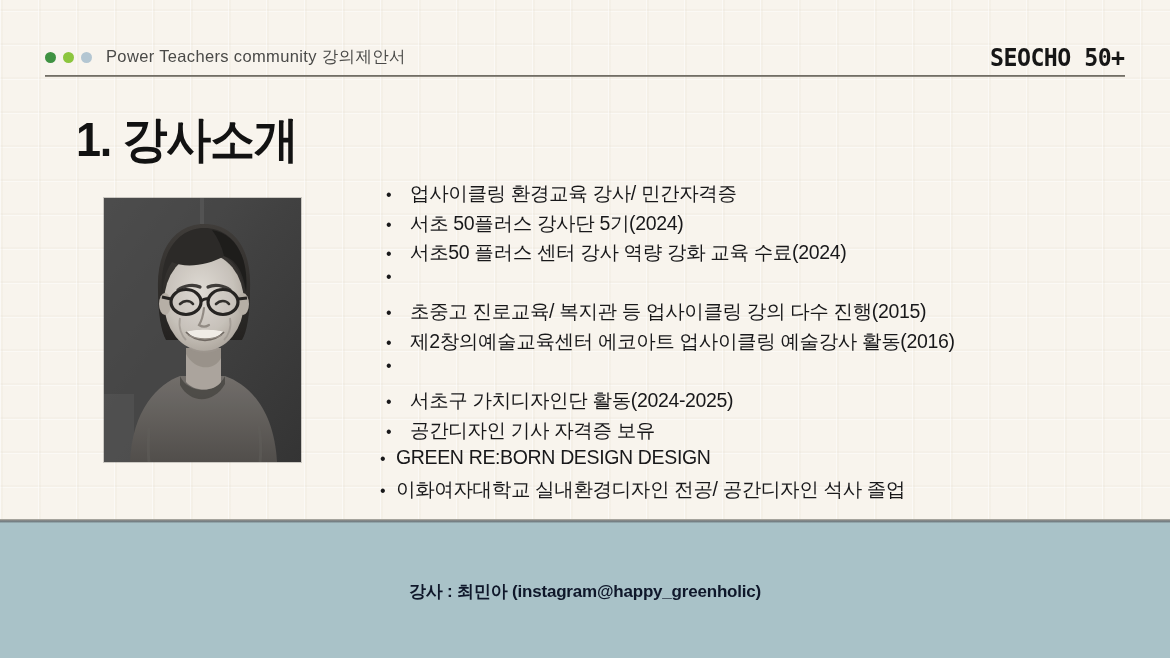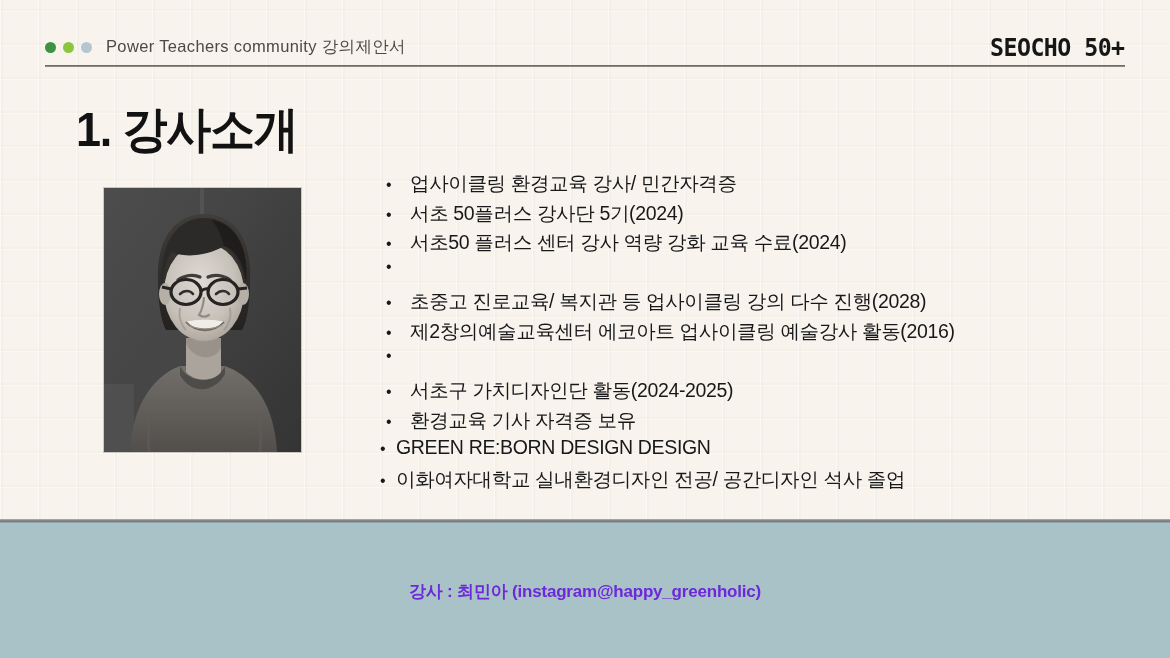--- a/index.html
+++ b/index.html
@@ -38,21 +38,21 @@
         rgba(225,218,205,0.18) 1px,
         rgba(225,218,205,0.18) 3px,
         rgba(255,255,255,0.0) 3px,
         rgba(255,255,255,0.0) 34px);
     opacity: .85;
     z-index: 0;
   }
 
   .content-area {
     position: absolute;
-    left: 0; top: 4px; right: 0;
+    left: 0; top: 14px; right: 0;
     height: 521px;
     z-index: 2;
   }
 
   
   .header {
     position: absolute;
     left: 45px;
     top: 24px;
     width: 1080px;
@@ -180,21 +180,21 @@
     height: 135px;
     background: #a9c2c8;
     z-index: 3;
   }
   .footer-text {
     position: absolute;
     left: 0;
     top: 57px;
     width: 100%;
     text-align: center;
-    color: #6d28d9;
+    color: #0f172a;
     font-size: 17px;
     font-weight: bold;
     letter-spacing: -0.2px;
   }
 </style>
 </head>
 <body>
 
 <div class="slide">
 
@@ -299,36 +299,36 @@
       </div>
       <div class="bullet-row">
         <span class="bullet-mark">•</span>
         <span class="bullet-text">서초50 플러스 센터 강사 역량 강화 교육 수료(2024)</span>
       </div>
       <div class="bullet-row">
         <span class="bullet-mark">•</span>
       </div>
       <div class="bullet-row">
         <span class="bullet-mark">•</span>
-        <span class="bullet-text">초중고 진로교육/ 복지관 등 업사이클링 강의 다수 진행(2028)</span>
+        <span class="bullet-text">초중고 진로교육/ 복지관 등 업사이클링 강의 다수 진행(2015)</span>
       </div>
       <div class="bullet-row">
         <span class="bullet-mark">•</span>
         <span class="bullet-text">제2창의예술교육센터 에코아트 업사이클링 예술강사 활동(2016)</span>
       </div>
       <div class="bullet-row">
         <span class="bullet-mark">•</span>
       </div>
       <div class="bullet-row">
         <span class="bullet-mark">•</span>
         <span class="bullet-text">서초구 가치디자인단 활동(2024-2025)</span>
       </div>
       <div class="bullet-row">
         <span class="bullet-mark">•</span>
-        <span class="bullet-text">환경교육 기사 자격증 보유</span>
+        <span class="bullet-text">공간디자인 기사 자격증 보유</span>
       </div>
       <div class="bullet-row tight">
         <span class="bullet-mark">•</span>
         <span class="bullet-text">GREEN RE:BORN DESIGN DESIGN</span>
       </div>
       <div class="bullet-row tight">
         <span class="bullet-mark">•</span>
         <span class="bullet-text">이화여자대학교 실내환경디자인 전공/ 공간디자인 석사 졸업</span>
       </div>
     </div>

